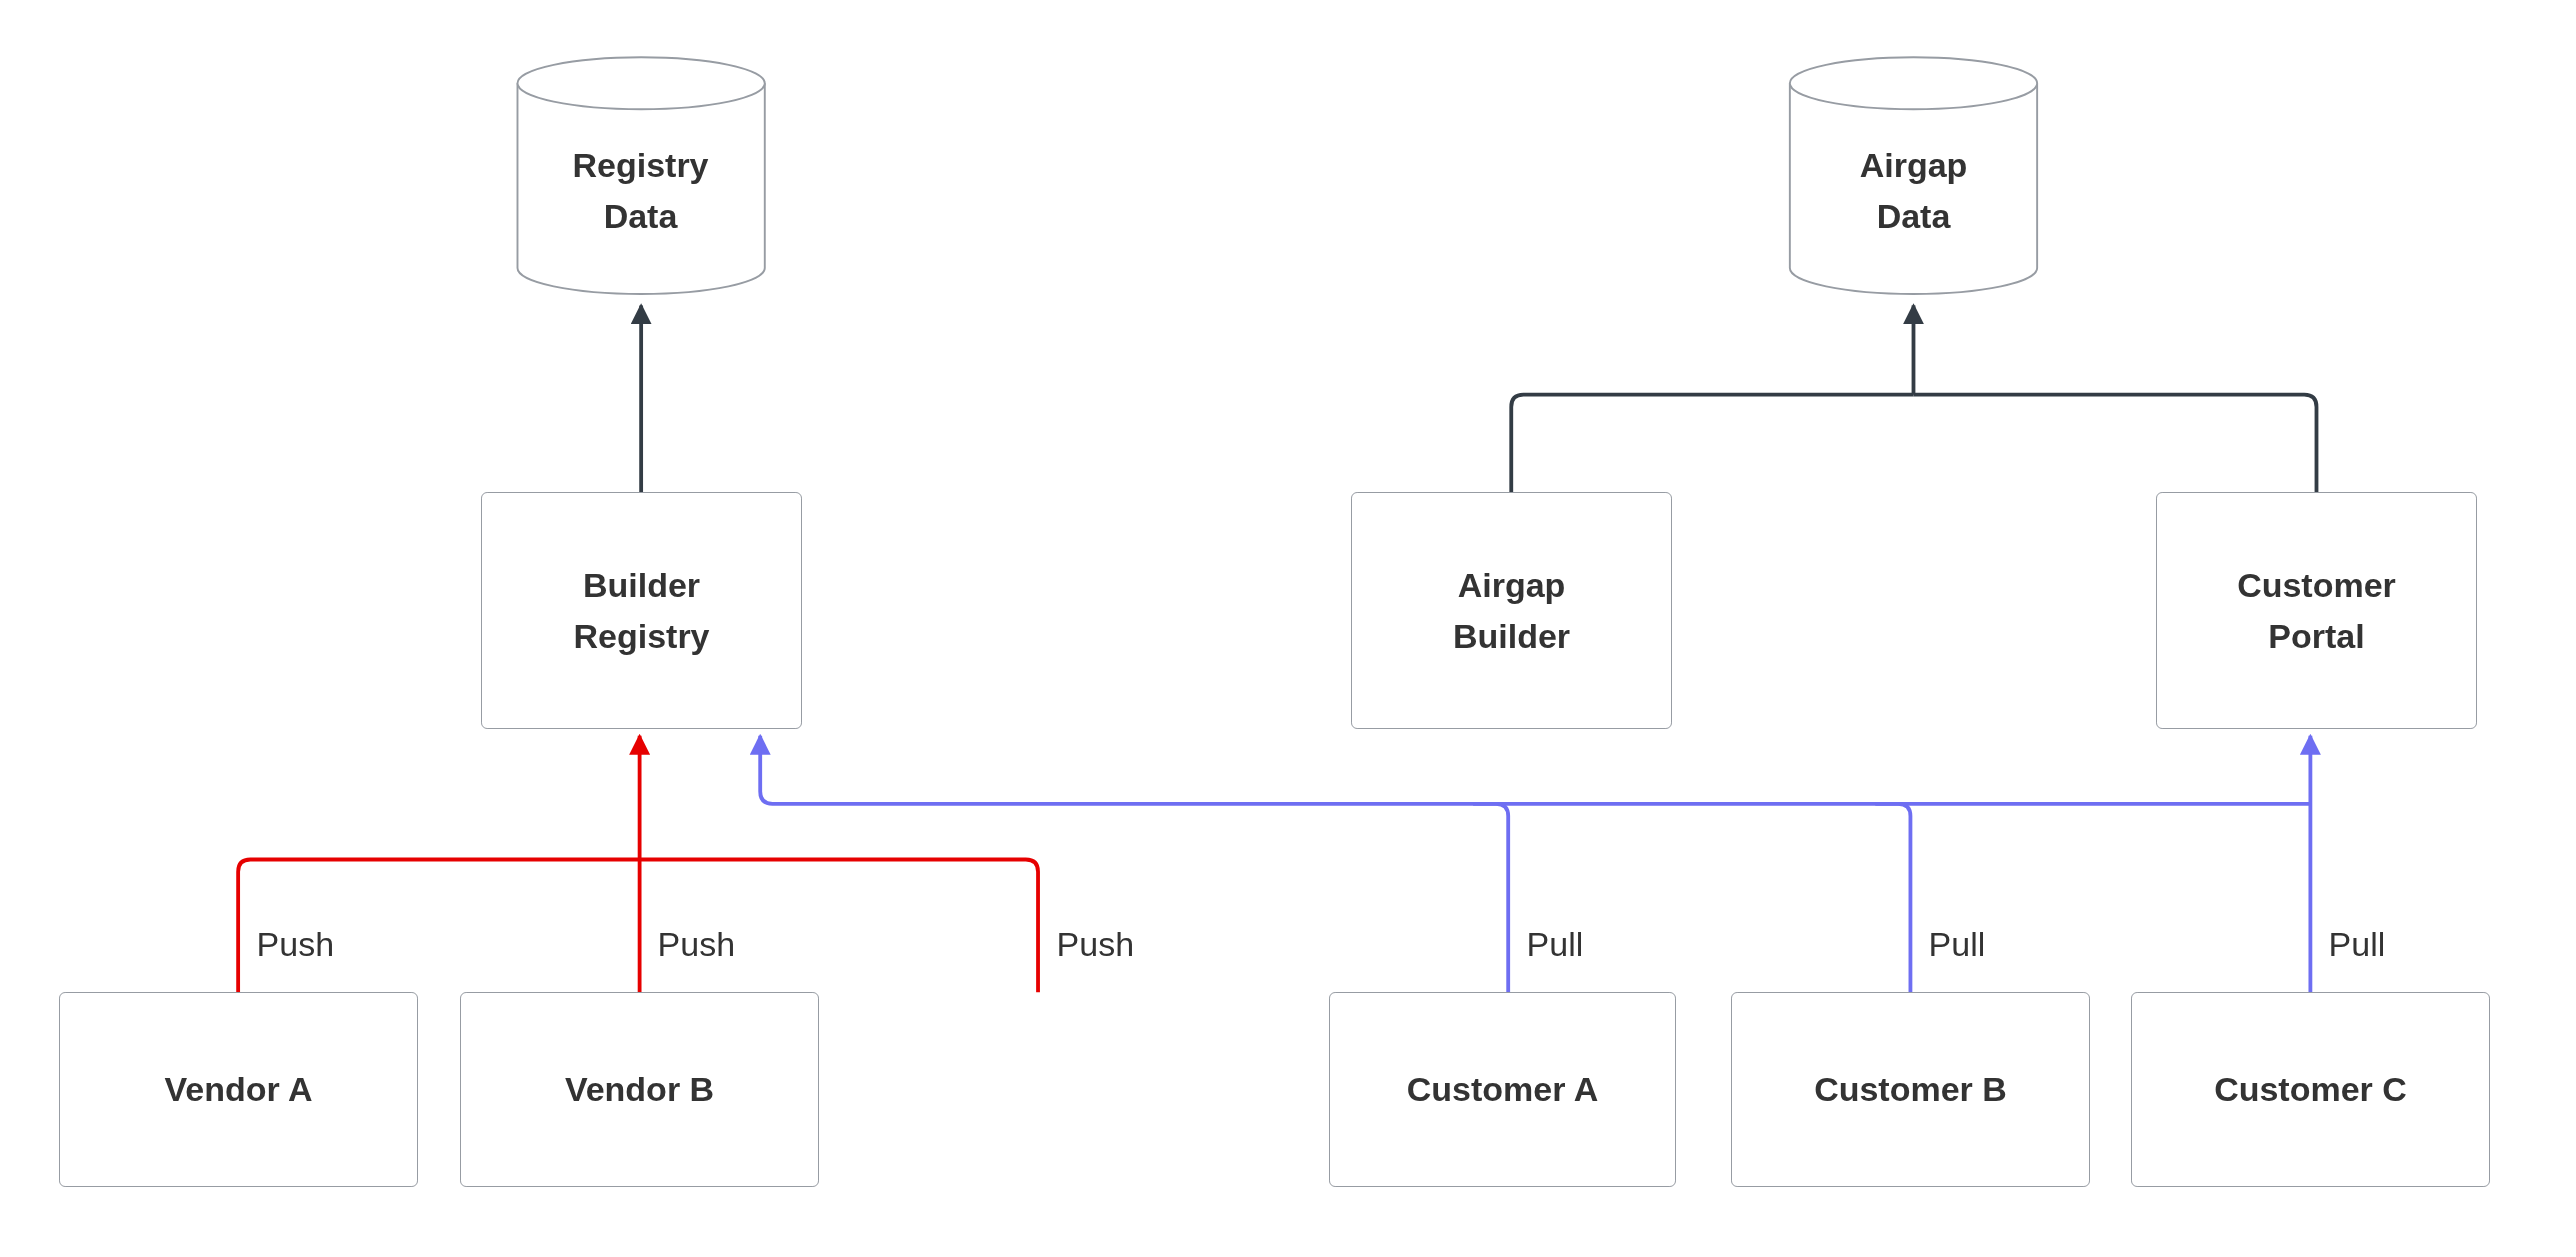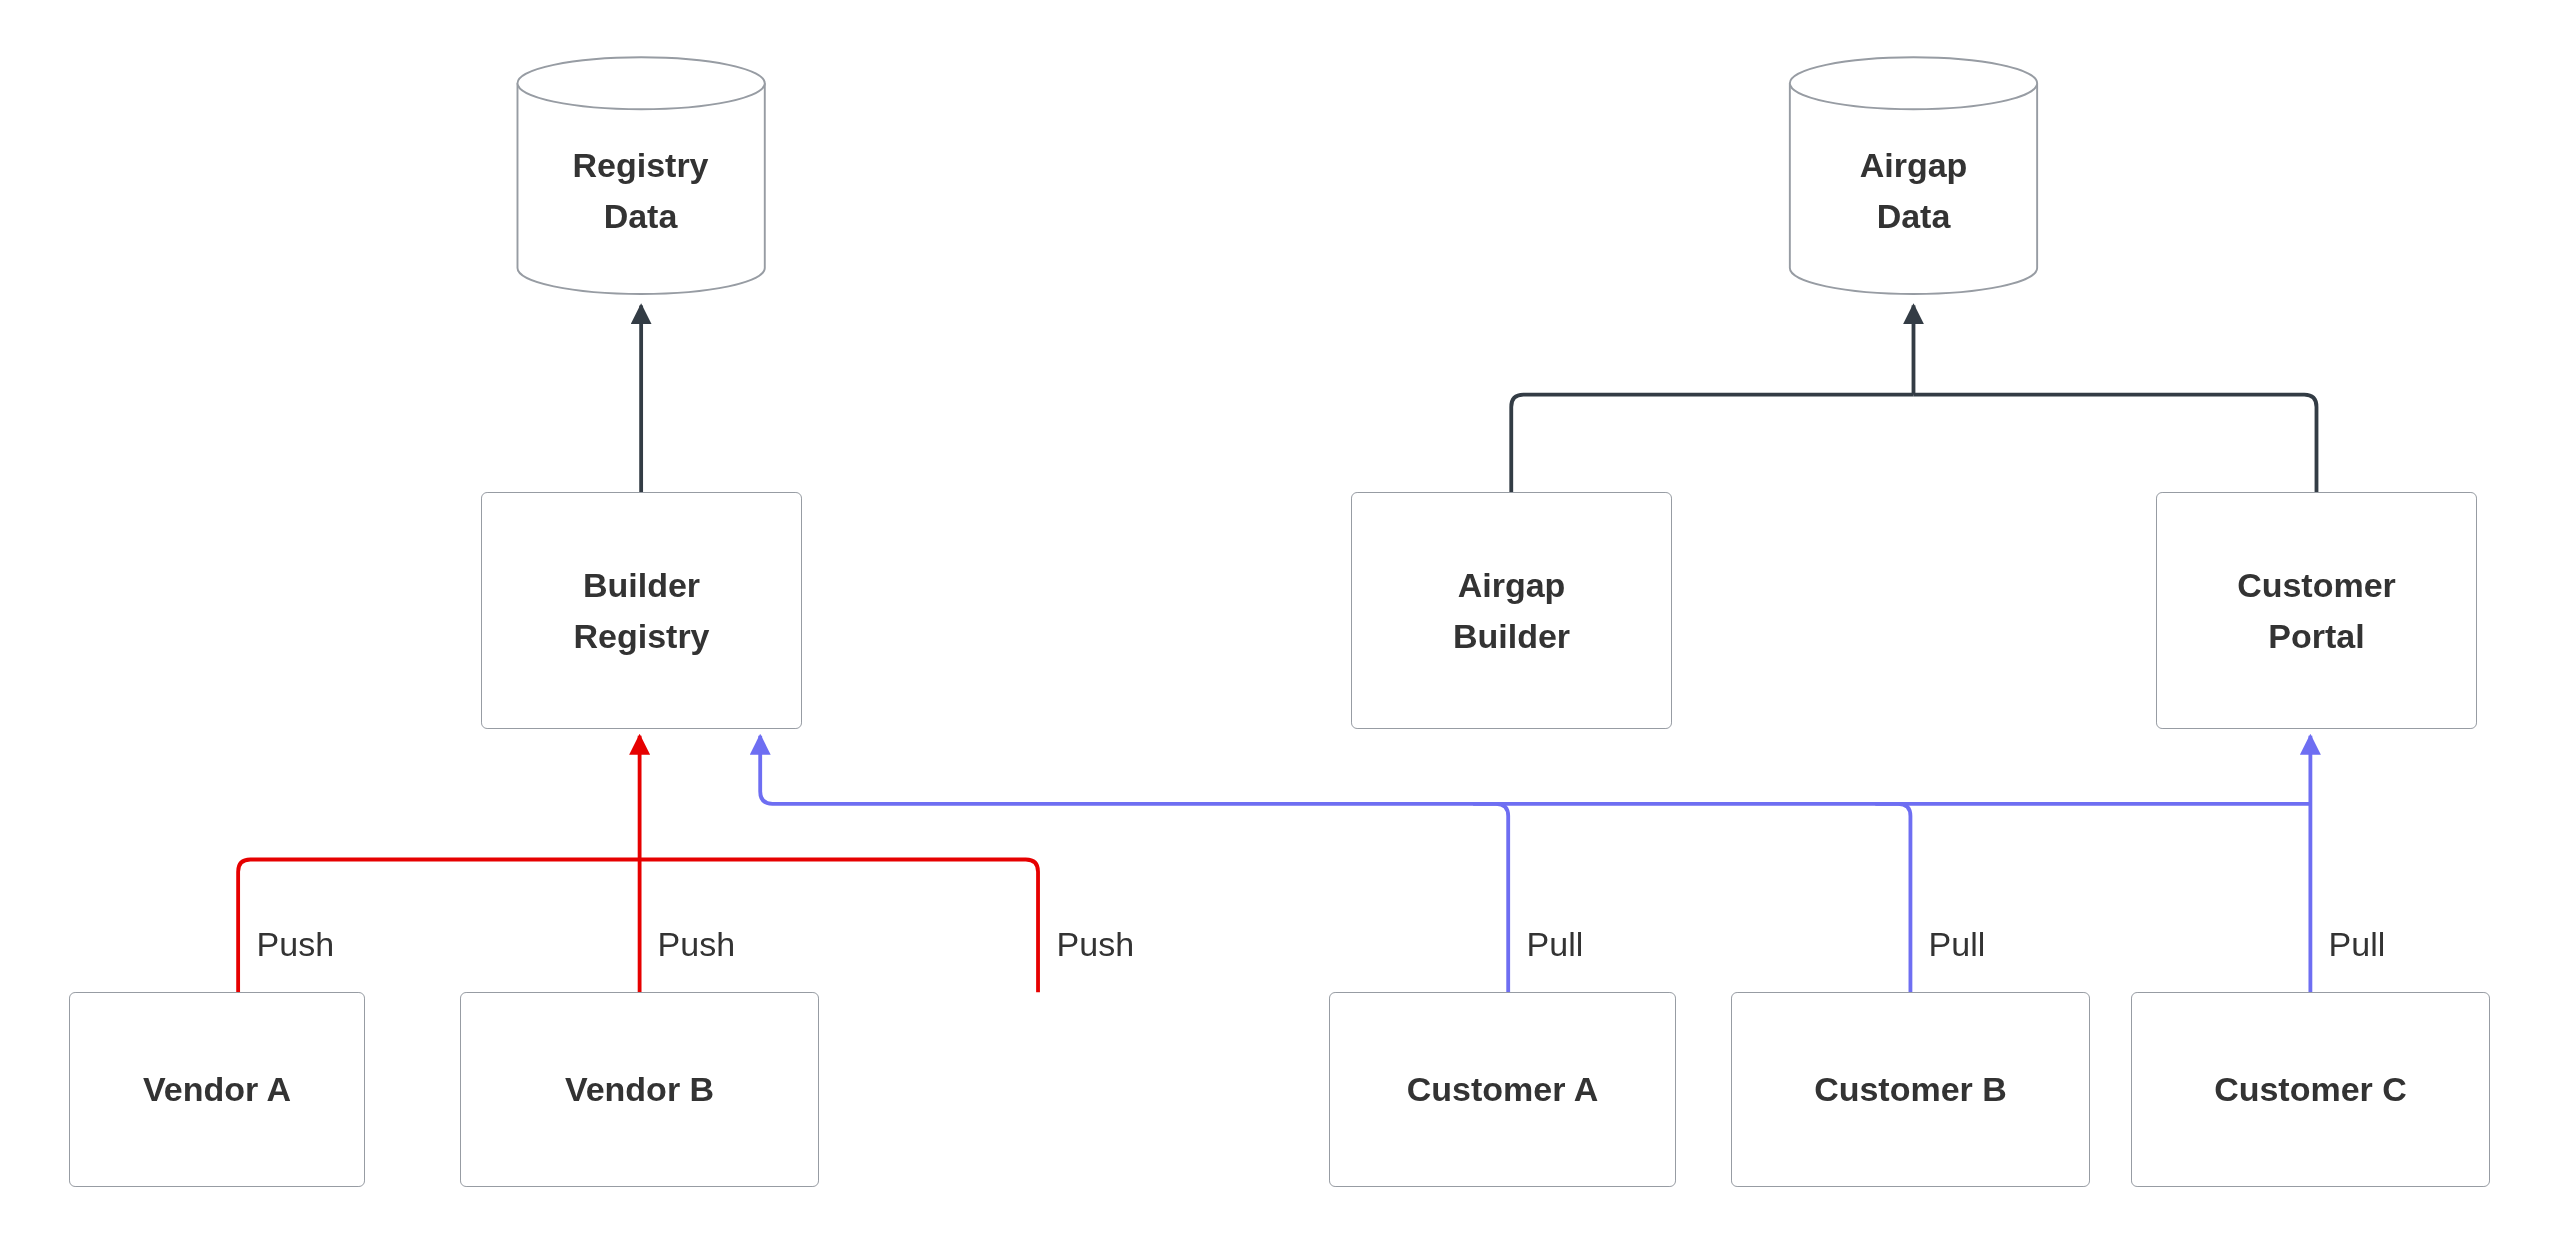--- a/index.html
+++ b/index.html
@@ -126,21 +126,21 @@
   </div>
   <div class="node" style="left:1351px; top:492px; width:321px; height:237px;">
     <span class="node-label">Airgap
 Builder</span>
   </div>
   <div class="node" style="left:2156px; top:492px; width:321px; height:237px;">
     <span class="node-label">Customer
 Portal</span>
   </div>
 
-  <div class="node" style="left:69px; top:992px; width:296px; height:195px;">
+  <div class="node" style="left:59px; top:992px; width:359px; height:195px;">
     <span class="node-label">Vendor A</span>
   </div>
   <div class="node" style="left:460px; top:992px; width:359px; height:195px;">
     <span class="node-label">Vendor B</span>
   </div>
   <div class="node" style="left:1329px; top:992px; width:347px; height:195px;">
     <span class="node-label">Customer A</span>
   </div>
   <div class="node" style="left:1731px; top:992px; width:359px; height:195px;">
     <span class="node-label">Customer B</span>

